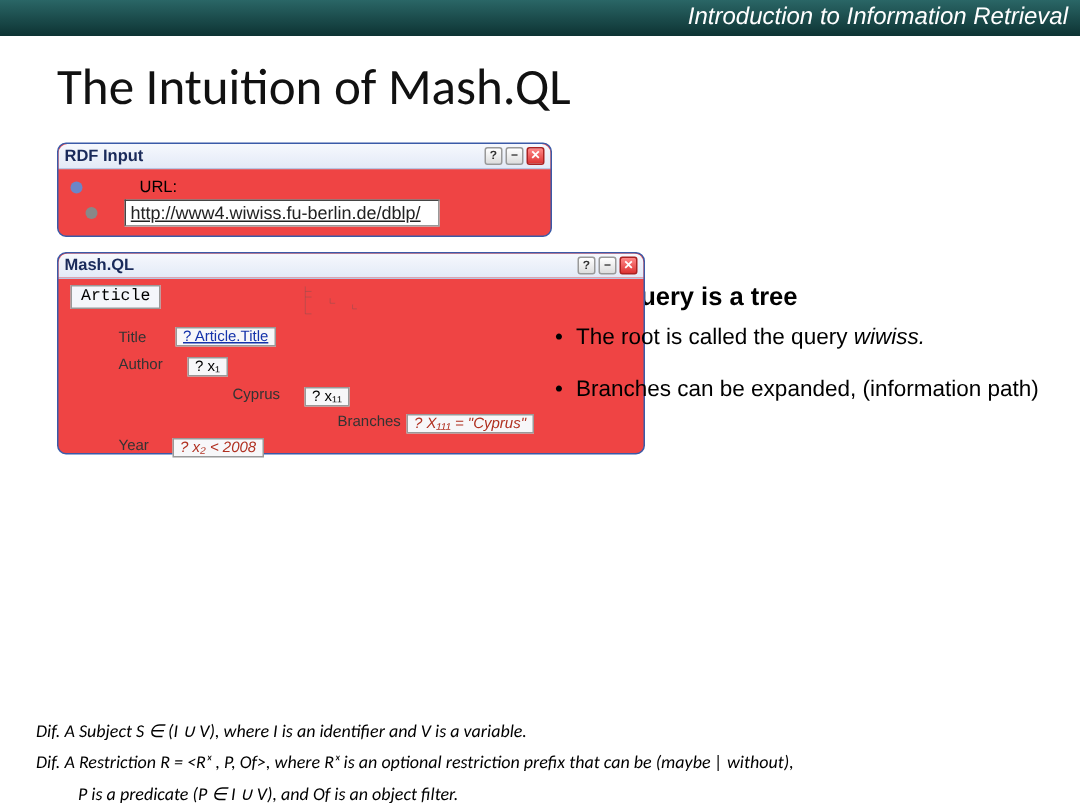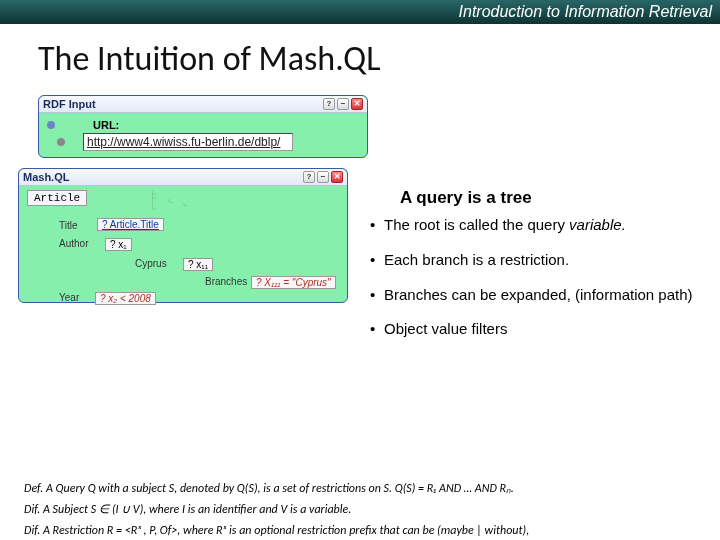--- a/index.html
+++ b/index.html
@@ -1,37 +1,37 @@
 <!DOCTYPE html>
 <html><head>
 <meta charset="utf-8">
 <style>
   * { box-sizing: border-box; margin: 0; padding: 0; }
   body { width: 720px; height: 540px; font-family: Arial, sans-serif; background: #fff; color: #000; position: relative; }
   .header-bar { background: #1a4d4d; background: linear-gradient(#2a6666, #0d3333); color: #fff; font-style: italic; font-size: 16px; padding: 3px 8px; font-family: 'Trebuchet MS', sans-serif; text-align: right; }
   .slide { padding: 0 18px; }
   h1.title { font-family: Calibri, Arial, sans-serif; font-weight: 400; font-size: 34px; color: #111; margin: 14px 8px 16px 20px; }
 
-  .panel { border: 1px solid #3a5aa8; border-radius: 6px; position: relative; margin-bottom: 10px; background: #86efac; }
+  .panel { border: 1px solid #3a5aa8; border-radius: 6px; position: relative; margin-bottom: 10px; background: #ef4444; }
   .panel-hdr { display: flex; justify-content: space-between; align-items: center; background: linear-gradient(#f6f8fd, #e3eaf7); border-bottom: 1px solid #b8c5e2; border-radius: 6px 6px 0 0; padding: 2px 4px; font-size: 11px; font-weight: 700; color: #1a2a5a; }
   .panel-ctrls { display: flex; gap: 2px; }
   .panel-ctrls span { width: 12px; height: 12px; display: inline-flex; align-items: center; justify-content: center; font-size: 8px; border: 1px solid #999; background: linear-gradient(#fff,#ddd); border-radius: 2px; color: #333; line-height: 1; }
   .panel-ctrls .x { background: linear-gradient(#f88,#d33); color: #fff; border-color: #a22; }
 
   .p1 { width: 330px; margin-left: 20px; }
   .p1-body { padding: 6px 8px; font-size: 11px; }
   .row { display: flex; align-items: center; gap: 4px; }
   .dot { width: 8px; height: 8px; border-radius: 50%; background: #6a86c8; display: inline-block; }
   .dot.g { background: #888; }
-  .url-label { font-weight: 700; padding-left: 34px; }
+  .url-label { font-weight: 400; padding-left: 34px; }
   .url-input { font-size: 12px; border: 1px inset #999; padding: 1px 3px; width: 210px; margin-left: 14px; text-decoration: underline; color: #222; }
 
   .tagline { position: absolute; left: 400px; top: 175px; font-size: 17px; font-weight: 700; font-family: Arial, sans-serif; margin-top: 13px; }
 
-  .p2 { width: 330px; min-height: 135px; }
+  .p2 { width: 392px; margin-left: 20px; min-height: 135px; }
   .tree { position: relative; padding: 6px 8px 10px 8px; font-size: 10px; }
   .node { position: absolute; }
   .article { left: 8px; top: 8px; border: 1px solid #999; background: #f4f6fb; padding: 1px 6px; font-size: 11px; font-family: Liberation Mono, monospace; }
   .branch { color: #333; }
   .var { border: 1px solid #999; background: #f7f7f9; padding: 0 4px; }
   .varblue { color: #1432aa; text-decoration: underline; }
   .flt { color: #b03020; font-style: italic; }
   svg.lines { position: absolute; inset: 0; width: 100%; height: 100%; pointer-events: none; }
 
   .bullets { position: absolute; left: 370px; top: 216px; width: 340px; font-size: 15px; font-family: Arial, sans-serif; line-height: 1.25; }
@@ -110,28 +110,25 @@
       <span class="node branch" style="left:186px; top:90px;">Branches</span>
       <span class="node var flt" style="left:232px; top:90px;">? X₁₁₁ = "Cyprus"</span>
 
       <span class="node branch" style="left:40px; top:106px;">Year</span>
       <span class="node var flt" style="left:76px; top:106px;">? x₂ &lt; 2008</span>
     </div>
   </div>
 
   <ul class="bullets">
     <li>
-      <span>The root is called the query </span><span class="qs">variable.</span>
+      <span>The root is called the query </span><span class="qs">wiwiss.</span>
     </li>
-    <li>Each branch is a restriction.</li>
     <li>Branches can be expanded, (information path)</li>
-    <li>Object value filters</li>
   </ul>
 
   <div style="height:150px;"></div>
 
   <div class="defs">
-    <p>Def. A Query Q with a subject S, denoted by Q(S), is a set of restrictions on S. Q(S) = R₁ AND … AND Rₙ.</p>
     <p>Dif. A Subject S ∈ (I ∪ V), where I is an identifier and V is a variable.</p>
     <p>Dif. A Restriction R = &lt;Rₓ , P, Of&gt;, where Rₓ is an optional restriction prefix that can be (maybe | without),</p>
     <p class="cont">P is a predicate (P ∈ I ∪ V), and Of is an object filter.</p>
   </div>
 </div>
 
 </body></html>

